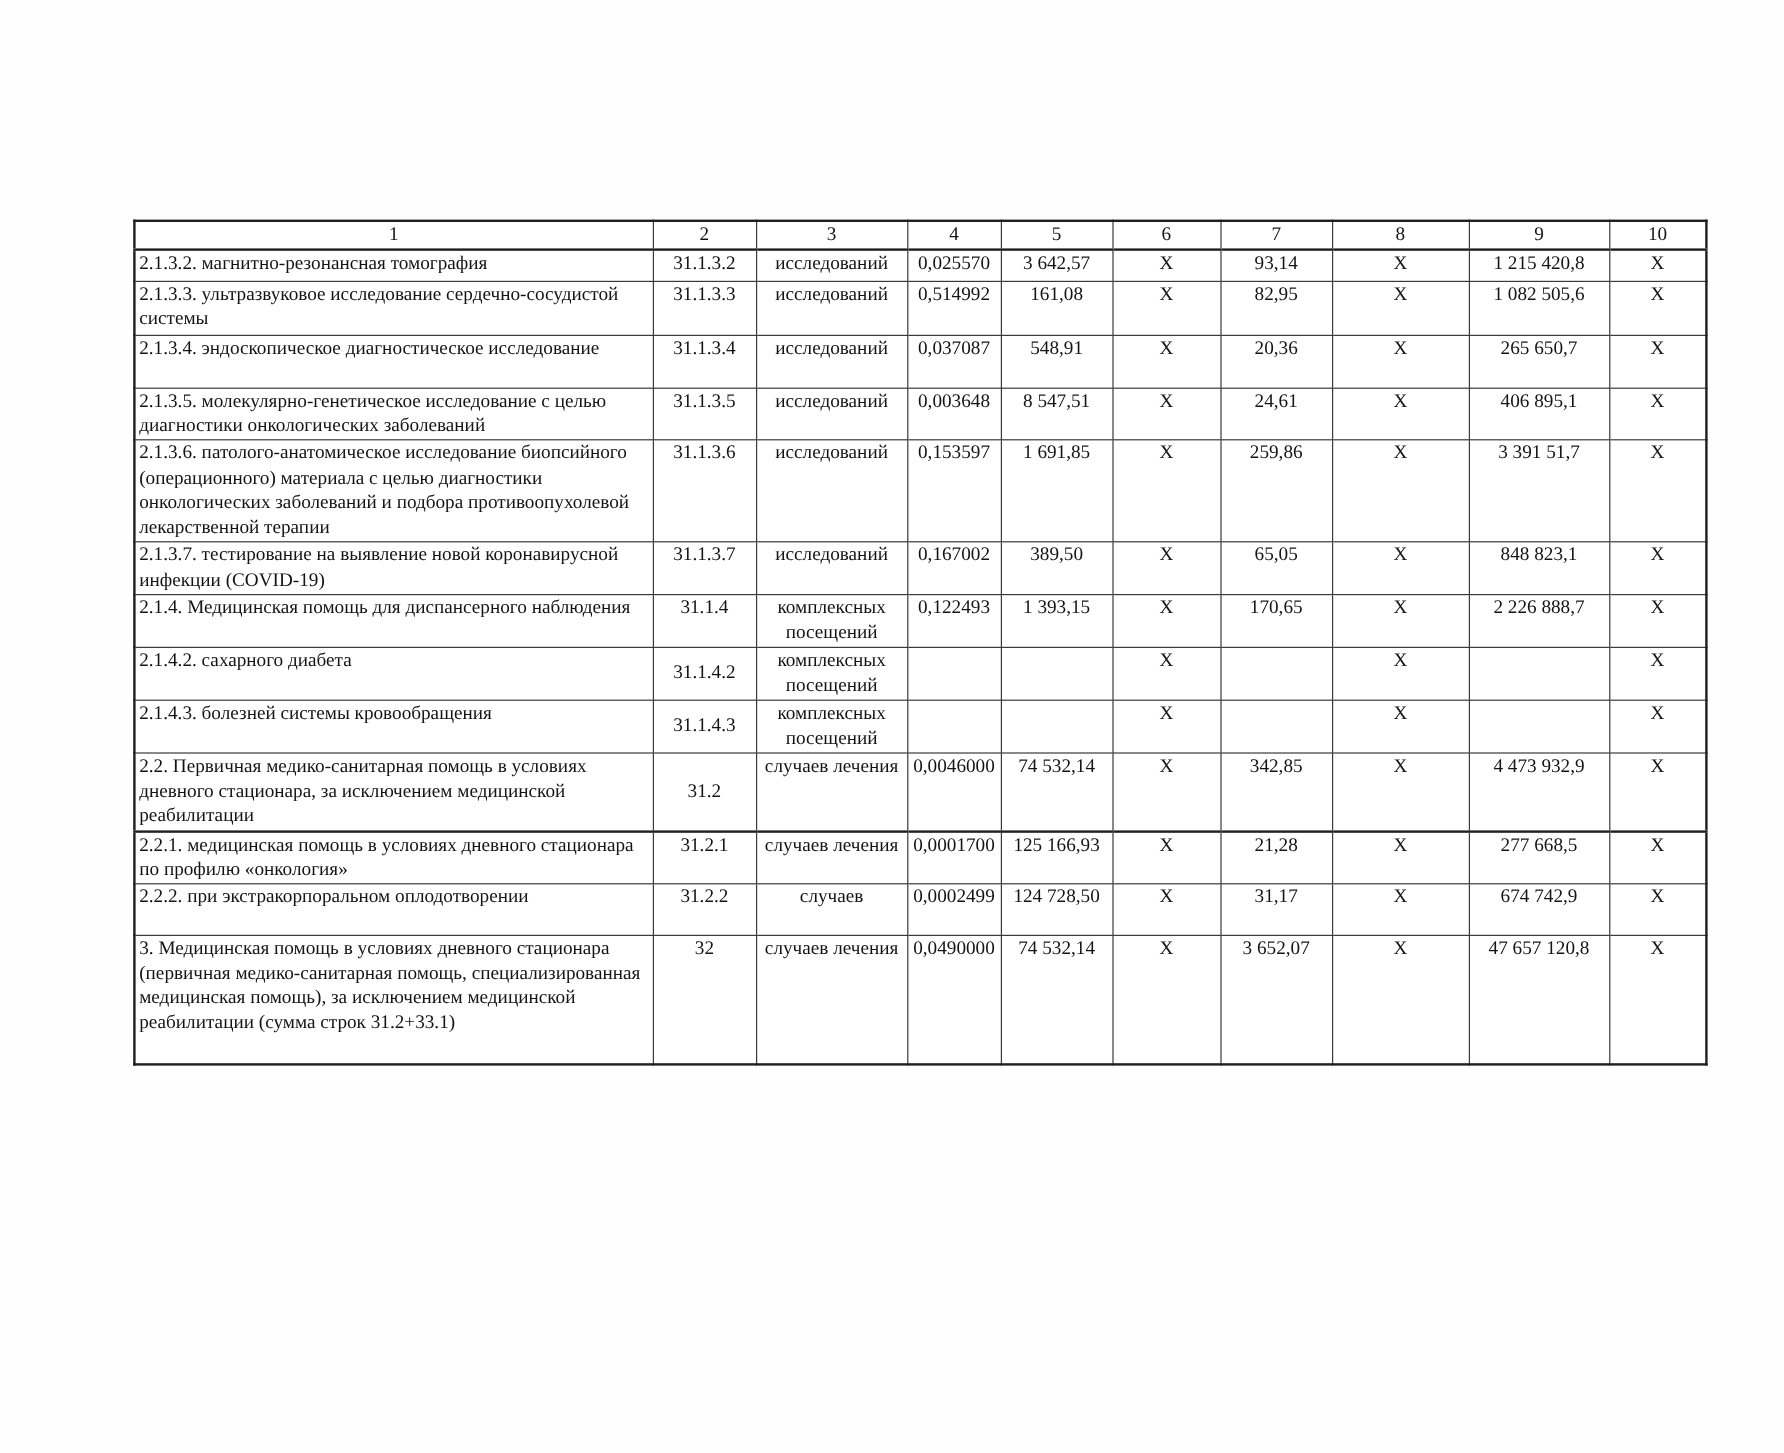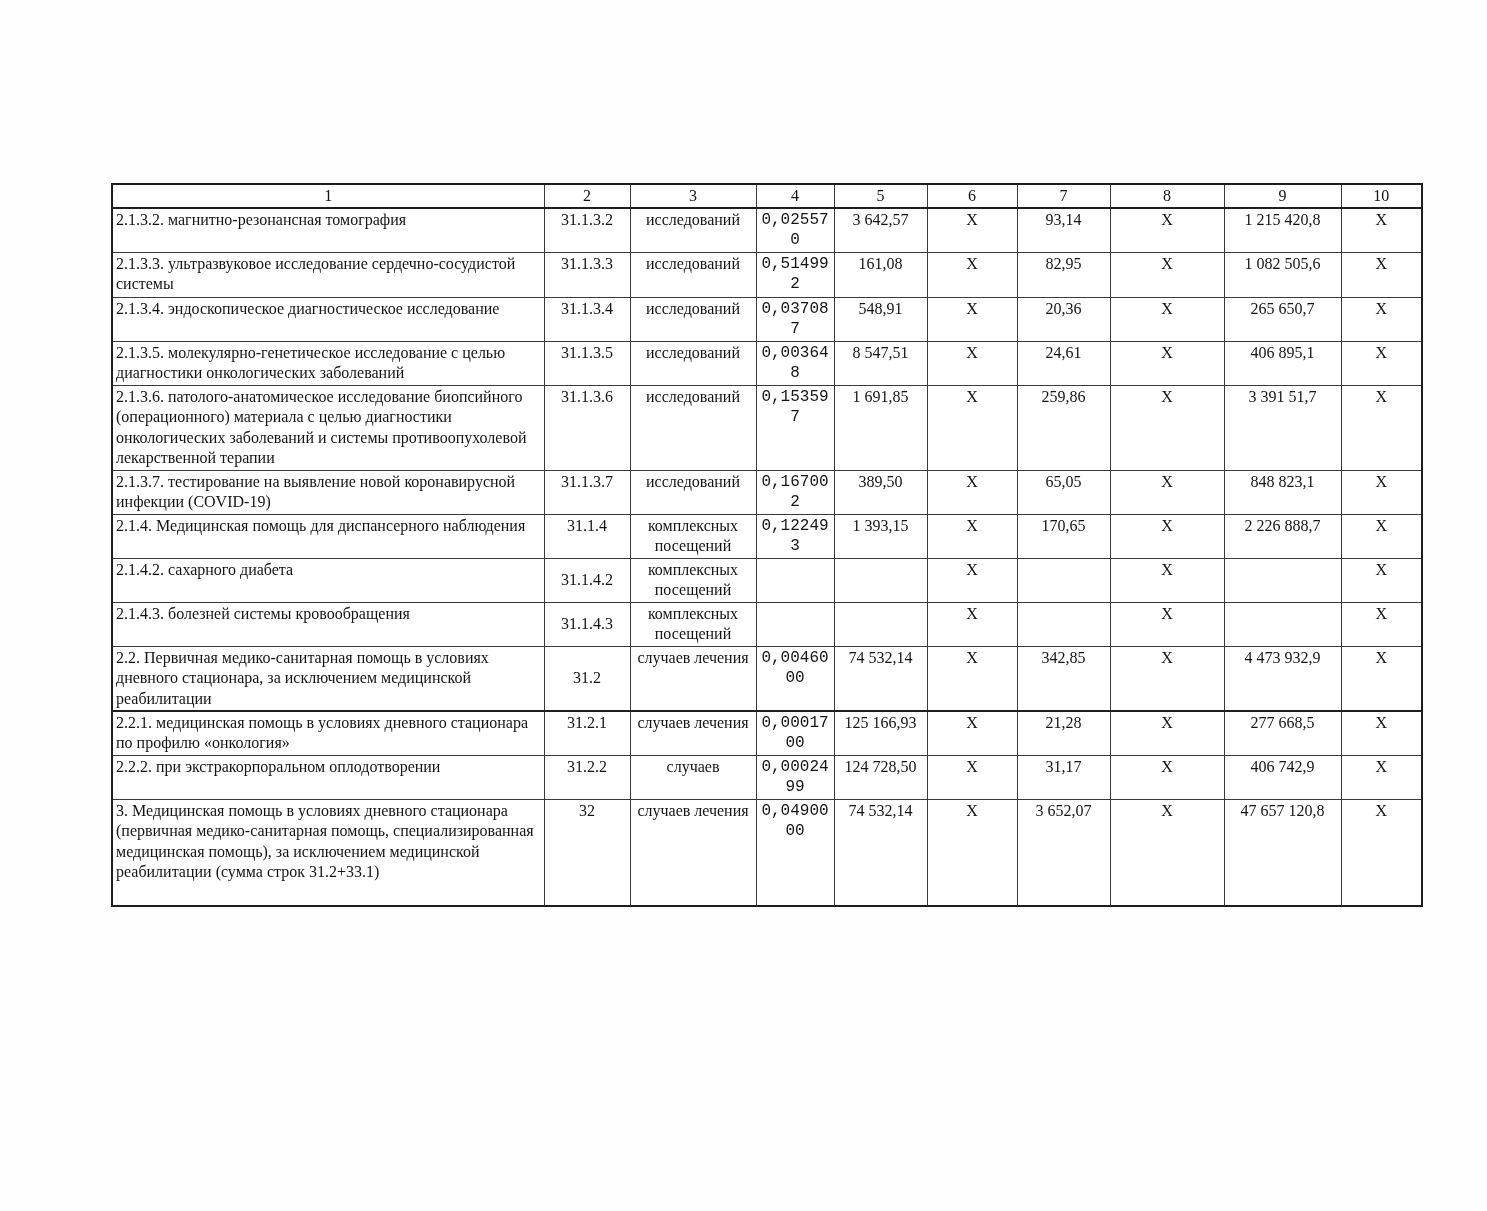--- a/index.html
+++ b/index.html
@@ -43,21 +43,21 @@
     border-bottom-width: 2px;
     border-bottom-color: #1f1f1f;
     vertical-align: middle;
   }
   .tariff td:first-child {
     text-align: left;
     padding-left: 3px;
     padding-right: 5px;
     margin-left: 48px;
   }
-  .tariff td:nth-child(4) { padding-left: 1px; padding-right: 1px; font-family: Liberation Mono, monospace; }
+  .tariff td:nth-child(4) { padding-left: 1px; padding-right: 1px; }
   
   .tariff tbody tr:nth-child(11) > td { border-top: 2px solid #1f1f1f; }
   .tariff tbody tr:nth-child(14) > td { border-top: 3px solid #161616; }
   
   .tariff tbody tr:nth-child(8) td:nth-child(2),
   .tariff tbody tr:nth-child(9) td:nth-child(2),
   .tariff tbody tr:nth-child(10) td:nth-child(2) { vertical-align: middle; }
 </style>
 </head>
 <body>
@@ -133,21 +133,21 @@
           <td>исследований</td>
           <td>0,003648</td>
           <td>8 547,51</td>
           <td>X</td>
           <td>24,61</td>
           <td>X</td>
           <td>406 895,1</td>
           <td>X</td>
         </tr>
         <tr style="height: 84px;">
-          <td>2.1.3.6. патолого-анатомическое  исследование биопсийного (операционного) материала с целью диагностики онкологических заболеваний и системы противоопухолевой лекарственной терапии</td>
+          <td>2.1.3.6. патолого-анатомическое  исследование биопсийного (операционного) материала с целью диагностики онкологических заболеваний и подбора противоопухолевой лекарственной терапии</td>
           <td>31.1.3.6</td>
           <td>исследований</td>
           <td>0,153597</td>
           <td>1 691,85</td>
           <td>X</td>
           <td>259,86</td>
           <td>X</td>
           <td>3 391 51,7</td>
           <td>X</td>
         </tr>
@@ -225,21 +225,21 @@
         </tr>
         <tr style="height: 43px; padding-left: 28px;">
           <td>2.2.2. при экстракорпоральном оплодотворении</td>
           <td>31.2.2</td>
           <td>случаев</td>
           <td>0,0002499</td>
           <td>124 728,50</td>
           <td>X</td>
           <td>31,17</td>
           <td>X</td>
-          <td>406 742,9</td>
+          <td>674 742,9</td>
           <td>X</td>
         </tr>
         <tr style="height: 107px;">
           <td>3. Медицинская помощь в условиях дневного стационара (первичная медико-санитарная помощь, специализированная медицинская помощь), за исключением медицинской реабилитации (сумма строк 31.2+33.1)</td>
           <td>32</td>
           <td>случаев лечения</td>
           <td>0,0490000</td>
           <td>74 532,14</td>
           <td>X</td>
           <td>3 652,07</td>

